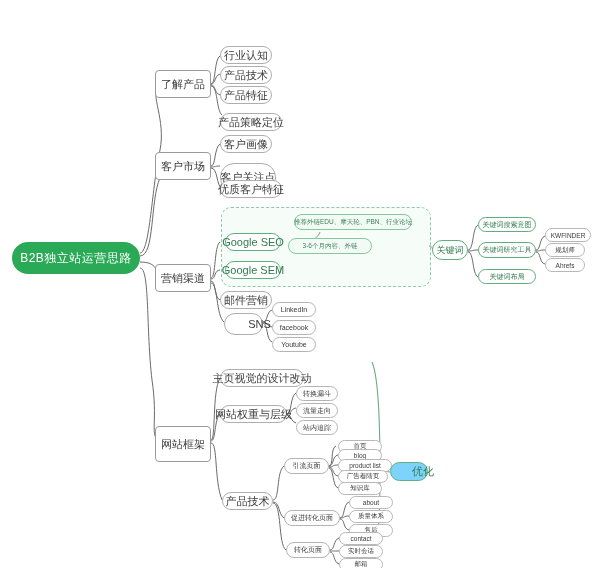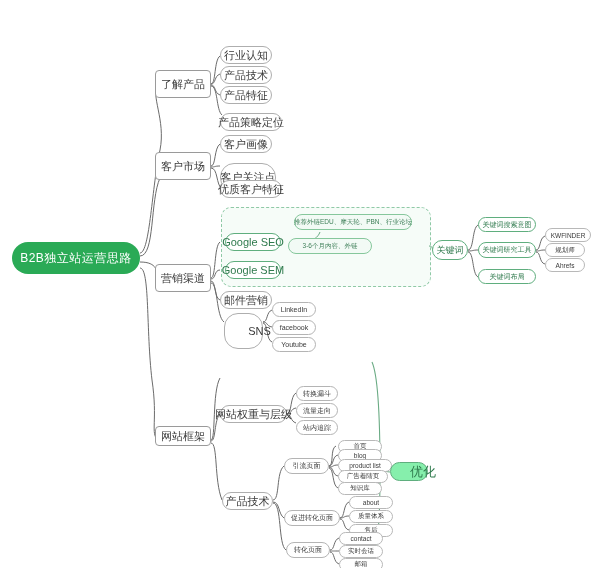--- a/index.html
+++ b/index.html
@@ -72,22 +72,22 @@
     border:1px solid #5fae7e;
     border-radius:13px;
     color:#2f7a4d;
     font-size:9px;
     background:#fff;
   }
   .n-opt{
     border:1px solid #5fae7e;
     border-radius:11px;
     color:#2f7a4d;
-    font-size:13px;
-    background:#86efac;
+    font-size:11px;
+    background:#7dd3fc;
     padding-left:28px;
   }
   .dashed-region{
     position:absolute;
     border:1px dashed #8fc9a6;
     border-radius:10px;
     background:rgba(238,249,242,0.55);
   }
 </style>
 </head>
@@ -180,37 +180,38 @@
 
   <div class="node n-l1" style="left:155px;top:152px;width:56px;height:28px;">客户市场</div>
   <div class="node n-l2" style="left:220px;top:135px;width:52px;height:18px;">客户画像</div>
   <div class="node n-l2" style="left:220px;top:157px;width:56px;height:29px;margin-top:6px;">客户关注点</div>
   <div class="node n-l2" style="left:220px;top:180px;width:62px;height:18px;">优质客户特征</div>
 
   <div class="node n-l1" style="left:155px;top:264px;width:56px;height:28px;">营销渠道</div>
   <div class="node n-l2 green" style="left:225px;top:233px;width:56px;height:18px;">Google SEO</div>
   <div class="node n-l2 green" style="left:225px;top:261px;width:56px;height:18px;">Google SEM</div>
   <div class="node n-l2" style="left:220px;top:291px;width:52px;height:18px;">邮件营销</div>
-  <div class="node n-l2" style="left:224px;top:313px;width:39px;height:36px;padding-left:32px;">SNS</div>
+  <div class="node n-l2" style="left:224px;top:313px;width:39px;height:22px;padding-left:32px;">SNS</div>
   <div class="node n-l3" style="left:272px;top:302px;width:44px;height:15px;">LinkedIn</div>
   <div class="node n-l3" style="left:272px;top:320px;width:44px;height:15px;">facebook</div>
   <div class="node n-l3" style="left:272px;top:337px;width:44px;height:15px;">Youtube</div>
 
   <div class="node greenbox" style="left:294px;top:214px;width:118px;height:16px;">推荐外链EDU、摩天轮、PBN、行业论坛</div>
   <div class="node greenbox" style="left:288px;top:238px;width:84px;height:16px;">3-6个月内容、外链</div>
 
   <div class="node n-keyword" style="left:432px;top:240px;width:36px;height:20px;">关键词</div>
   <div class="node n-l3 green" style="left:478px;top:217px;width:58px;height:15px;">关键词搜索意图</div>
   <div class="node n-l3 green" style="left:478px;top:242px;width:58px;height:16px;">关键词研究工具</div>
   <div class="node n-l3 green" style="left:478px;top:269px;width:58px;height:15px;">关键词布局</div>
   <div class="node n-l4" style="left:545px;top:228px;width:46px;height:14px;">KWFINDER</div>
   <div class="node n-l4" style="left:545px;top:243px;width:40px;height:14px;">规划师</div>
   <div class="node n-l4" style="left:545px;top:258px;width:40px;height:14px;">Ahrefs</div>
 
-  <div class="node n-l1" style="left:155px;top:426px;width:56px;height:20px;">网站框架</div>
+  <div class="node n-l1" style="left:155px;top:426px;width:56px;height:36px;">网站框架</div>
+  <div class="node n-l2" style="left:220px;top:369px;width:84px;height:18px;">主页视觉的设计改动</div>
   <div class="node n-l2" style="left:220px;top:405px;width:67px;height:18px;">网站权重与层级</div>
   <div class="node n-l3" style="left:296px;top:386px;width:42px;height:15px;">转换漏斗</div>
   <div class="node n-l3" style="left:296px;top:403px;width:42px;height:15px;">流量走向</div>
   <div class="node n-l3" style="left:296px;top:420px;width:42px;height:15px;">站内追踪</div>
 
   <div class="node n-l2" style="left:222px;top:492px;width:51px;height:18px;">产品技术</div>
 
   <div class="node n-l3" style="left:284px;top:458px;width:45px;height:16px;">引流页面</div>
   <div class="node n-l4" style="left:338px;top:440px;width:44px;height:13px;">首页</div>
   <div class="node n-l4" style="left:338px;top:449px;width:44px;height:13px;">blog</div>

